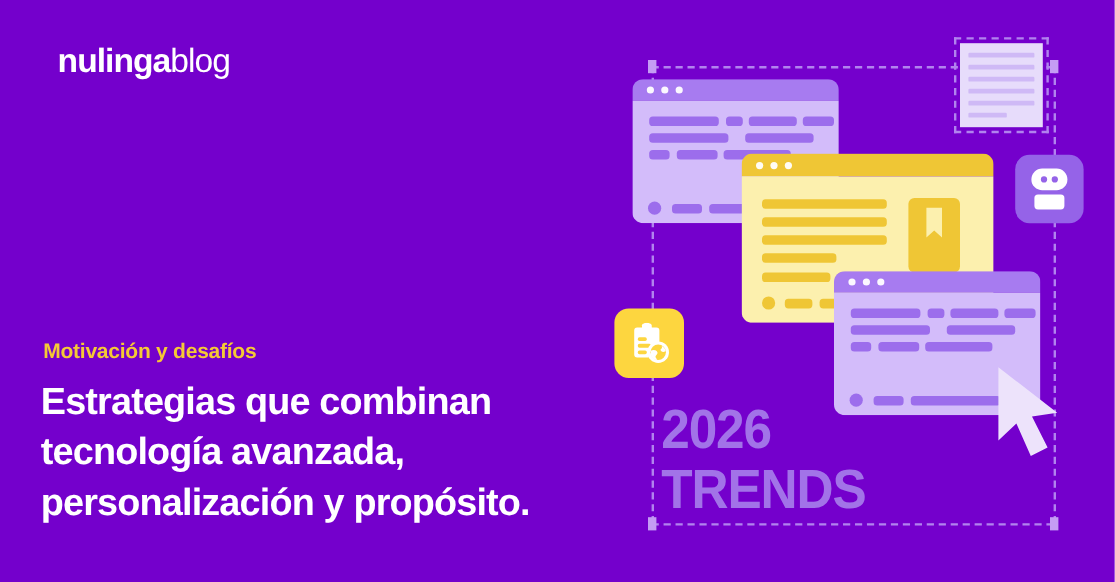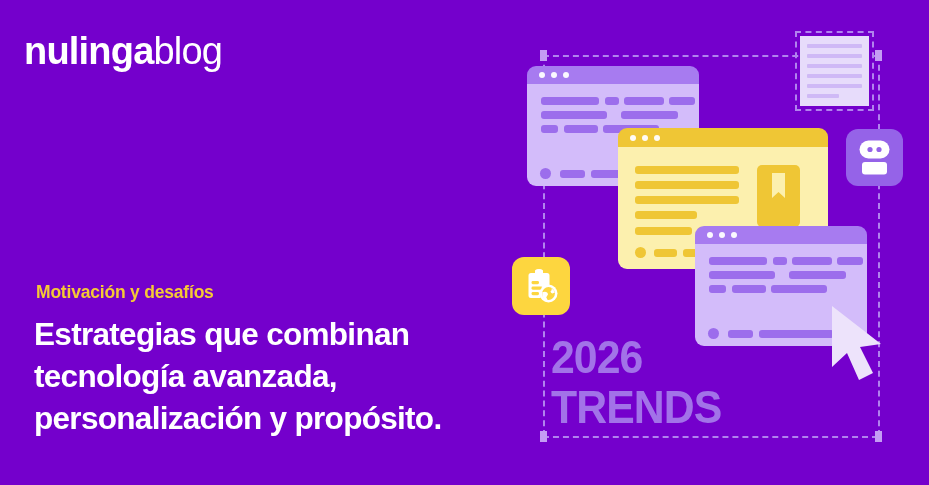--- a/index.html
+++ b/index.html
@@ -13,23 +13,23 @@
     height: 485px;
     overflow: hidden;
     background: #7400CC;
     font-family: "Liberation Sans", sans-serif;
     -webkit-font-smoothing: antialiased;
   }
 
   
   #logo {
     position: absolute;
-    left: 24px;
+    left: 48px;
     top: 31px;
-    font-size: 38px;
+    font-size: 28px;
     line-height: 40px;
     letter-spacing: -0.8px;
     white-space: nowrap;
     color: #ffffff;
   }
   #logo .lg-bold { font-weight: 700; }
   #logo .lg-light { font-weight: 400; }
 
   
   #kicker {

